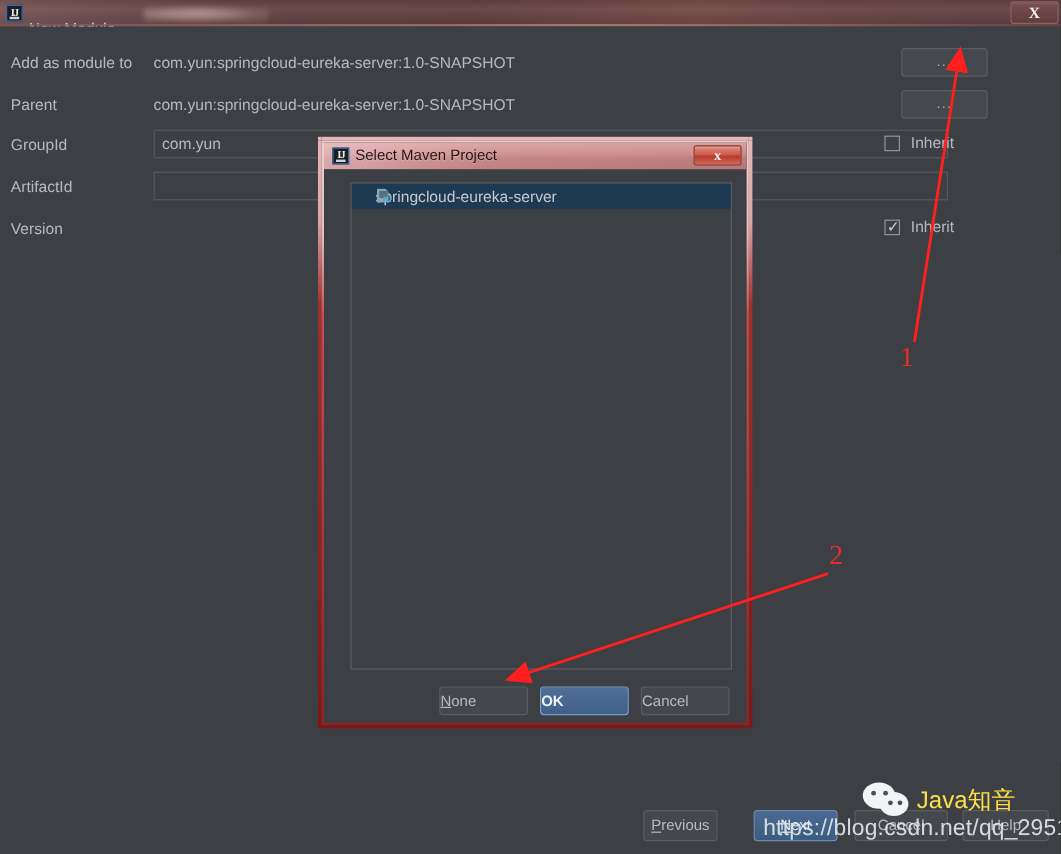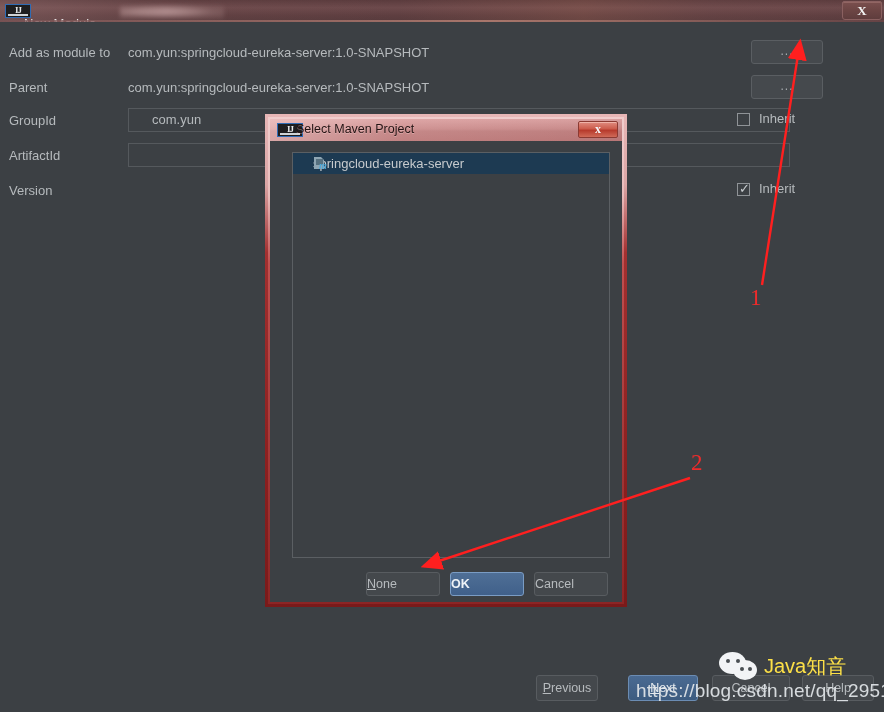--- a/index.html
+++ b/index.html
@@ -40,21 +40,21 @@
     pointer-events: none;
   }
   #titlebar .tb-underline {
     position: absolute;
     left: 0; bottom: 0; width: 884px; height: 2px;
     background: linear-gradient(to right, #7a5254, #c0887a 55%, #6a4648);
     opacity: .75;
   }
   .ij-logo {
     position: absolute;
-    width: 26px; height: 14px;
+    width: 14px; height: 14px;
     background: #1e1e20;
     border: 1px solid #2f6cb5;
     box-sizing: border-box;
     font-family: "Liberation Serif", serif;
     font-size: 9px;
     font-weight: bold;
     color: #e8eaec;
     text-align: center;
     line-height: 10px;
     letter-spacing: -1px;
@@ -125,21 +125,21 @@
   .finput {
     position: absolute;
     left: 128px; top: 0;
     width: 662px; height: 24px;
     background: #3c4044;
     border: 1px solid #55595d;
     box-sizing: border-box;
     font-size: 13px;
     color: #b6babd;
     line-height: 22px;
-    padding-left: 23px;
+    padding-left: 6px;
     white-space: nowrap;
     overflow: hidden;
   }
   .dots-btn {
     position: absolute;
     right: 9px;
     width: 72px; height: 24px;
     background: #45494d;
     border: 1px solid #5a5e62;
     border-radius: 3px;

